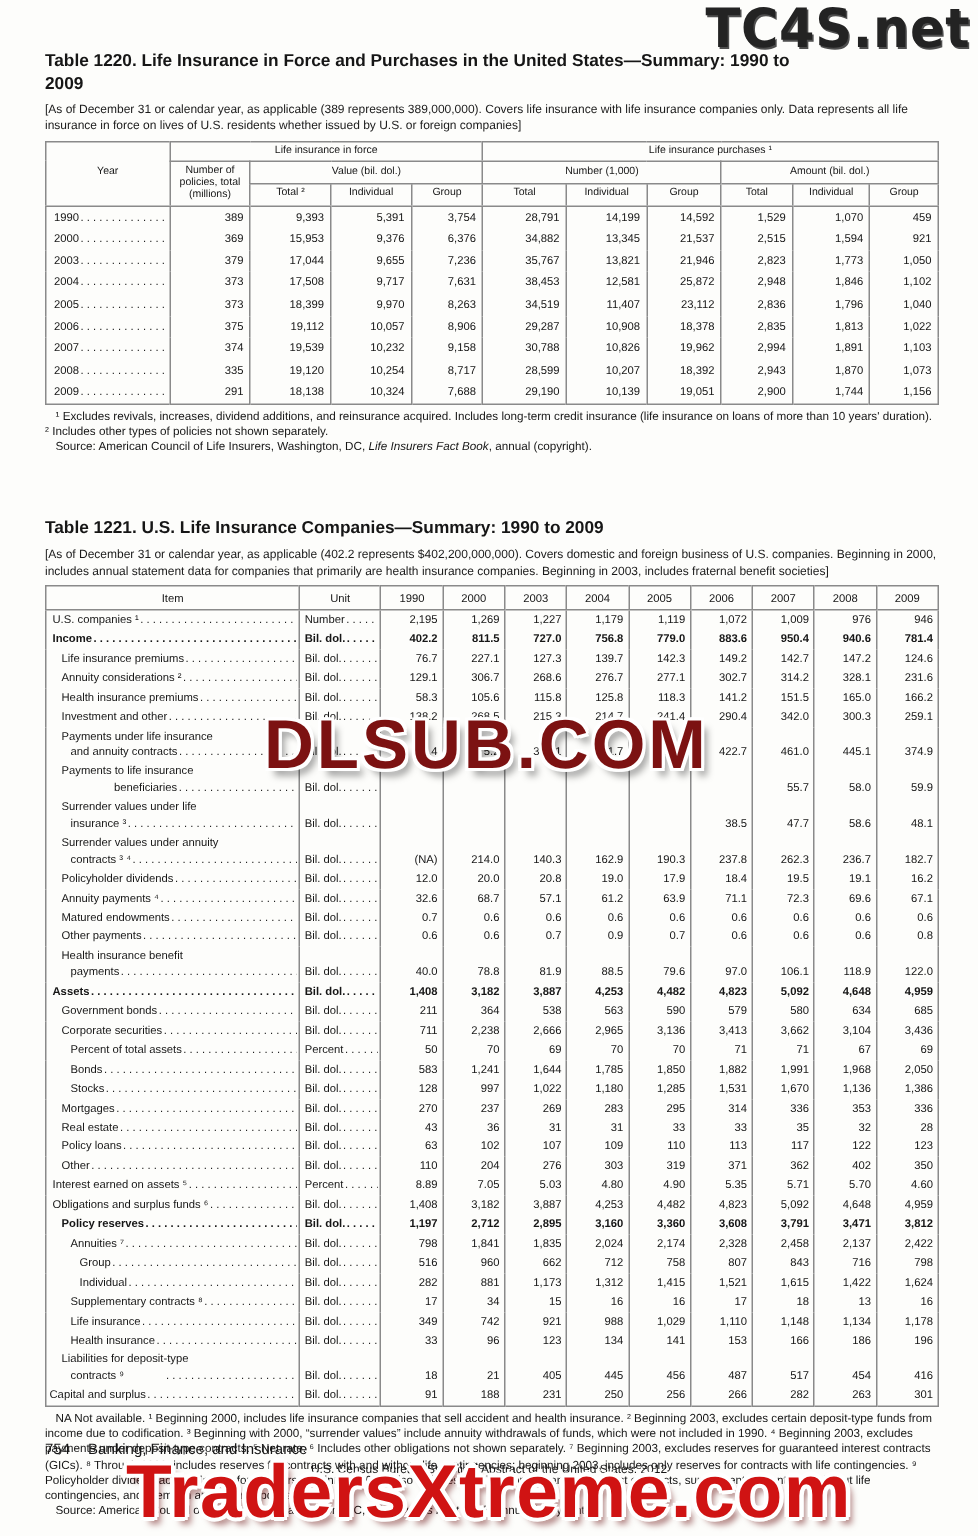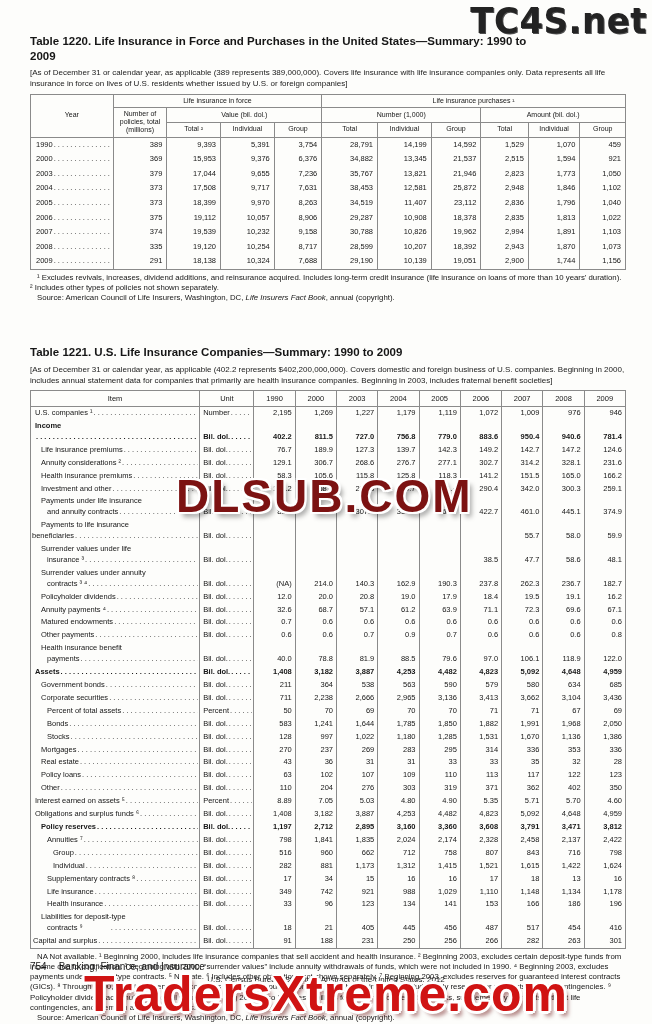--- a/index.html
+++ b/index.html
@@ -334,21 +334,21 @@
             <td class="num">1,227</td>
             <td class="num">1,179</td>
             <td class="num">1,119</td>
             <td class="num">1,072</td>
             <td class="num">1,009</td>
             <td class="num">976</td>
             <td class="num">946</td>
           </tr>
           <tr class="bold">
             <td class="item">
-              <div class="lrow" style="padding-left: 3px; flex-direction: column;">
+              <div class="lrow" style="padding-left: 3px;">
                 <span class="lab">Income</span>
                 <span class="dots"></span>
               </div>
             </td>
             <td class="unit">
               <div class="lrow" style="padding-left: 2px;">
                 <span class="lab">Bil. dol.</span>
                 <span class="dots"></span>
               </div>
             </td>
@@ -369,21 +369,21 @@
                 <span class="dots"></span>
               </div>
             </td>
             <td class="unit">
               <div class="lrow" style="padding-left: 2px;">
                 <span class="lab">Bil. dol.</span>
                 <span class="dots"></span>
               </div>
             </td>
             <td class="num">76.7</td>
-            <td class="num">189.9</td>
+            <td class="num">227.1</td>
             <td class="num">127.3</td>
             <td class="num">139.7</td>
             <td class="num">142.3</td>
             <td class="num">149.2</td>
             <td class="num">142.7</td>
             <td class="num">147.2</td>
             <td class="num">124.6</td>
           </tr>
           <tr>
             <td class="item">
@@ -474,21 +474,21 @@
             <td class="num">331.7</td>
             <td class="num">365.7</td>
             <td class="num">422.7</td>
             <td class="num">461.0</td>
             <td class="num">445.1</td>
             <td class="num">374.9</td>
           </tr>
           <tr>
             <td class="item">
               <div class="l1" style="padding-left: 9px;">Payments to life insurance</div>
-              <div class="lrow" style="">
+              <div class="lrow" style=" margin-left: 44px;">
                 <span class="lab">beneficiaries</span>
                 <span class="dots"></span>
               </div>
             </td>
             <td class="unit">
               <div class="lrow" style="padding-left: 2px;">
                 <span class="lab">Bil. dol.</span>
                 <span class="dots"></span>
               </div>
             </td>

